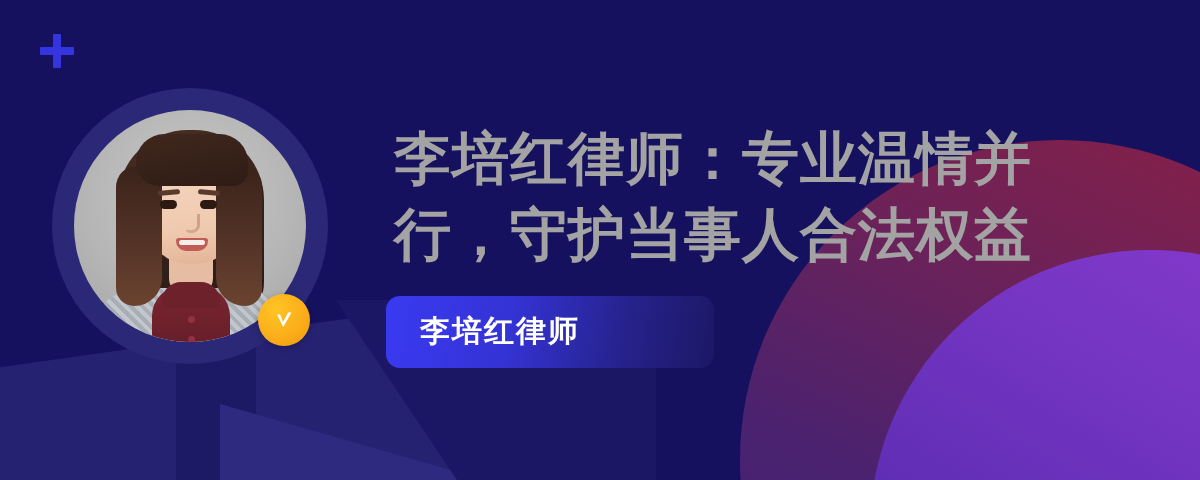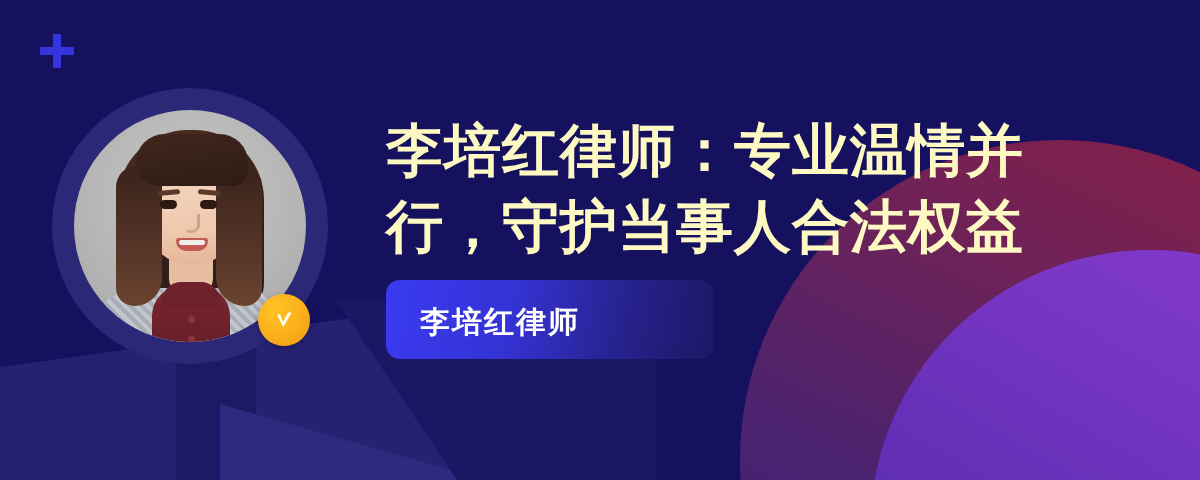--- a/index.html
+++ b/index.html
@@ -259,32 +259,32 @@
   .verified-badge svg { display: block; }
 
   
   .content {
     position: absolute;
     left: 386px;
     top: 112px;
     width: 700px;
   }
   .headline {
-    margin: 0;
-    color: #fef9c3;
+    margin: 8px;
+    color: #a3a3a3;
     font-size: 57px;
     line-height: 76px;
     font-weight: bold;
     letter-spacing: 1px;
     white-space: pre-line;
   }
   .name-pill {
     margin-top: 16px;
     display: inline-block;
-    padding: 23px 34px 18px 34px;
+    padding: 16px 34px 18px 34px;
     border-radius: 14px;
     background: linear-gradient(100deg, #3a3af2 0%, #3433d4 38%, #26228c 72%, #1c1865 100%);
     color: #ffffff;
     font-size: 30px;
     line-height: 38px;
     font-weight: bold;
     letter-spacing: 2px;
     min-width: 260px;
   }
 </style>

